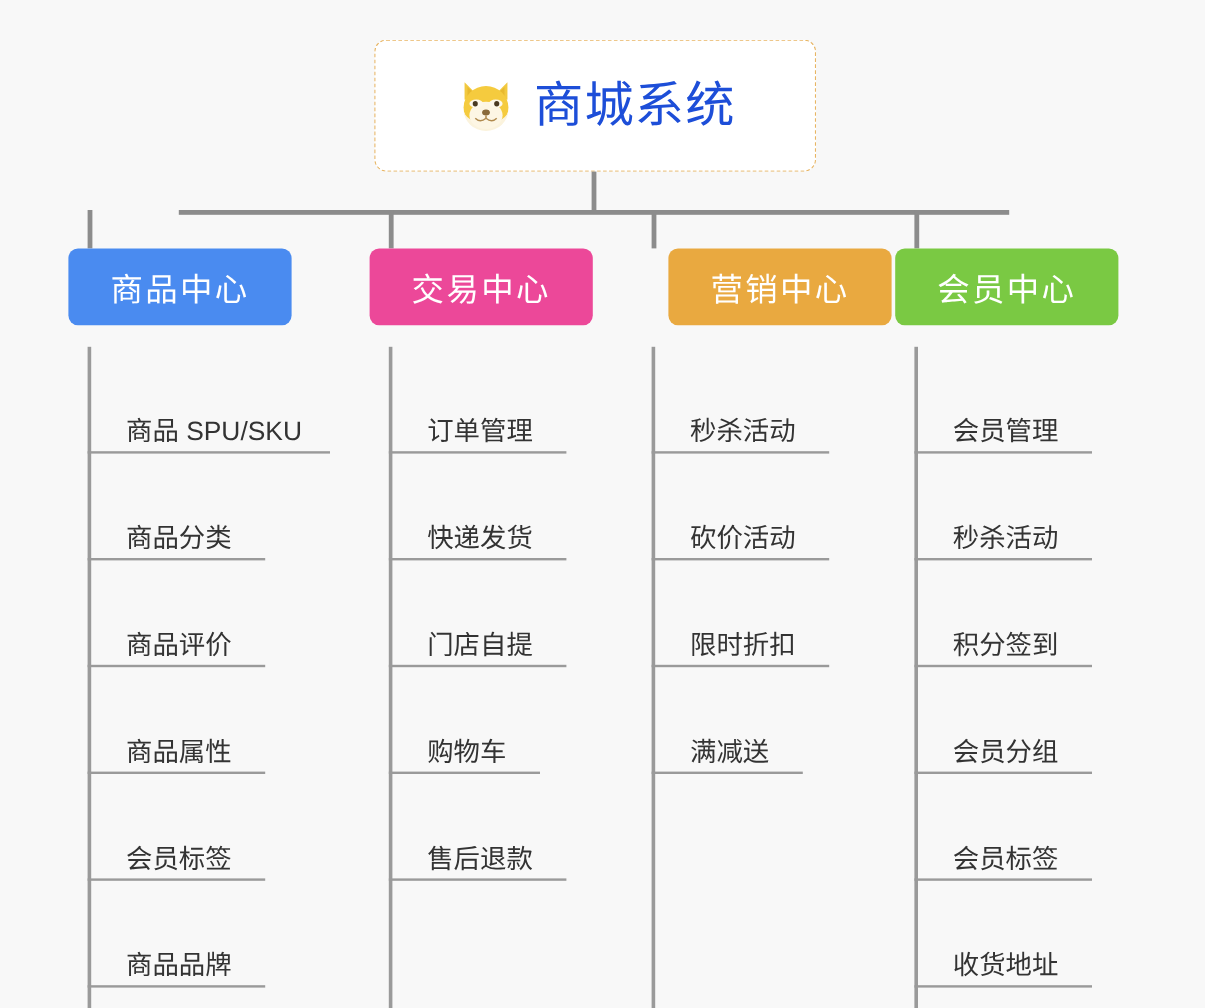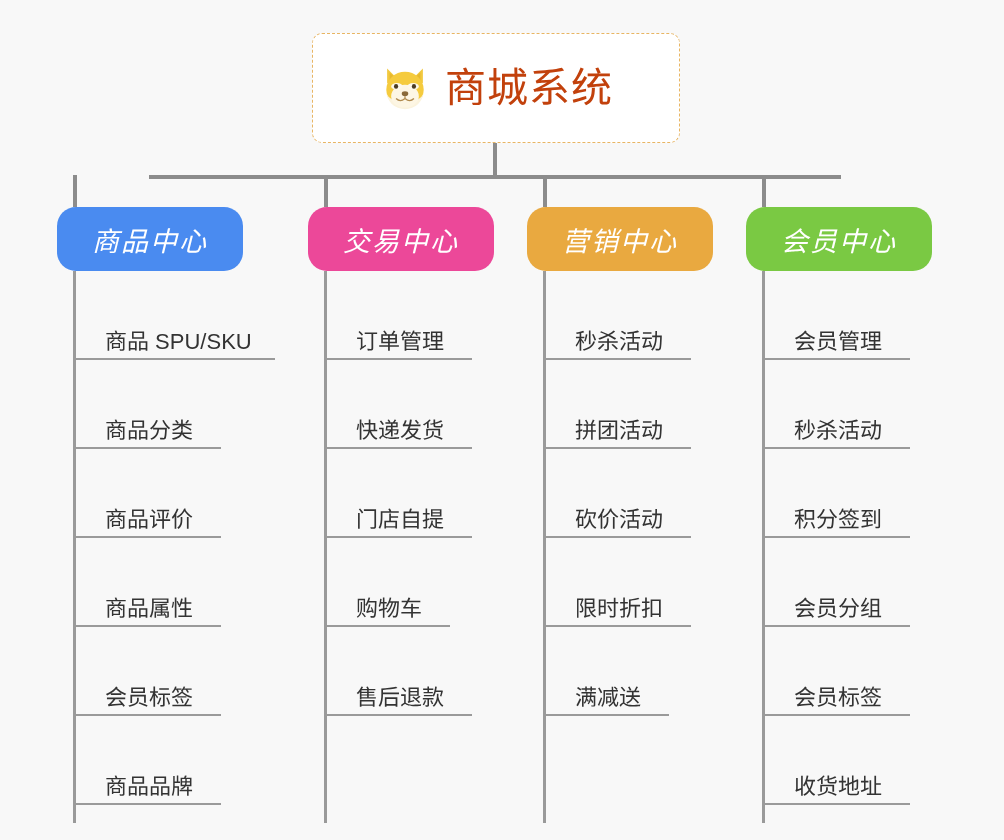--- a/index.html
+++ b/index.html
@@ -32,21 +32,21 @@
     background: #ffffff;
     border: 1px dashed #e8b563;
     border-radius: 10px;
     display: flex;
     align-items: center;
     justify-content: center;
     gap: 14px;
   }
   .root-title {
     font-size: 41px;
-    color: #c2410c;
+    color: #1d4ed8;
     letter-spacing: 1px;
     line-height: 1;
     white-space: nowrap;
   }
 
   
   .dog-icon {
     width: 52px;
     height: 52px;
     flex: 0 0 52px;
@@ -68,35 +68,34 @@
 
   
   .column {
     position: absolute;
     top: 207px;
   }
 
   .cat-header {
     box-sizing: border-box;
     height: 64px;
-    border-radius: 19px;
+    border-radius: 8px;
     display: flex;
     align-items: center;
     justify-content: center;
     color: #ffffff;
     font-size: 27px;
     letter-spacing: 2px;
     white-space: nowrap;
-    font-style: italic;
   }
 
   
   .subtree {
     position: relative;
-    margin-top: 0;
+    margin-top: 18px;
     padding-top: 0;
   }
   .spine {
     position: absolute;
     left: 16px;
     top: 0;
     width: 3px;
     background: #9a9a9a;
   }
   .leaf {
@@ -205,29 +204,25 @@
             <div class="leaf-underline" style="width: 126px;"></div>
           </div>
           <div class="leaf">
             <span class="leaf-label">售后退款</span>
             <div class="leaf-underline" style="width: 148px;"></div>
           </div>
         </div>
       </div>
       <div class="line v-line" style="left: 543px; top: 175px; height: 32px;"></div>
       <div class="column" style="left: 527px; width: 186px;">
-        <div class="cat-header" style="background: rgb(233, 169, 64); width: 186px;">营销中心</div>
+        <div class="cat-header" style="background: rgb(233, 169, 64); width: 186px; margin-left: 30px;">营销中心</div>
         <div class="subtree">
           <div class="spine" style="height: 552px;"></div>
           <div class="leaf">
             <span class="leaf-label">秒杀活动</span>
-            <div class="leaf-underline" style="width: 148px;"></div>
-          </div>
-          <div class="leaf">
-            <span class="leaf-label">拼团活动</span>
             <div class="leaf-underline" style="width: 148px;"></div>
           </div>
           <div class="leaf">
             <span class="leaf-label">砍价活动</span>
             <div class="leaf-underline" style="width: 148px;"></div>
           </div>
           <div class="leaf">
             <span class="leaf-label">限时折扣</span>
             <div class="leaf-underline" style="width: 148px;"></div>
           </div>

